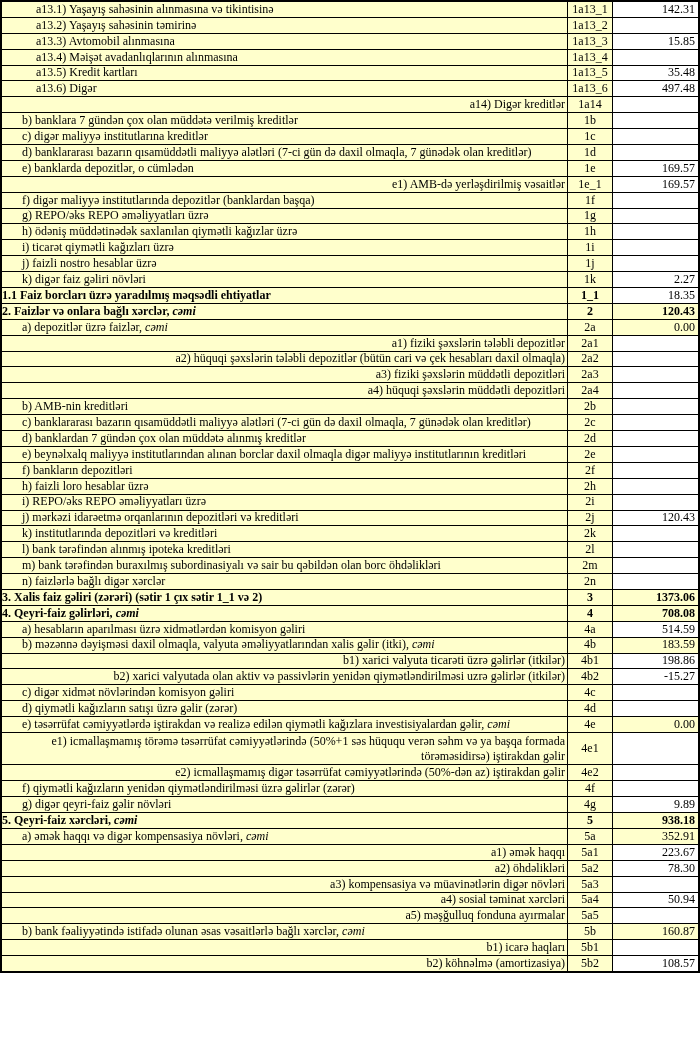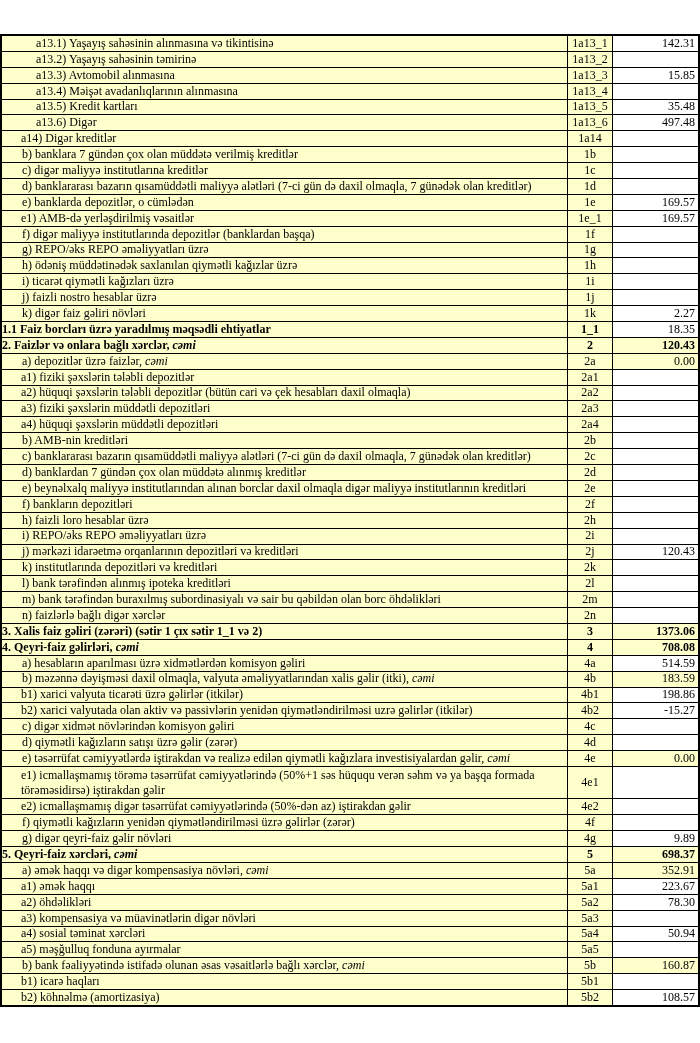--- a/index.html
+++ b/index.html
@@ -2,21 +2,20 @@
 <html><head>
 <meta charset="utf-8">
 <style>
   html,body{margin:0;padding:0;background:#fff;}
   body{width:700px;font-family:"Liberation Serif", serif;}
   table.report{
     border-collapse:collapse;
     table-layout:fixed;
     width:700px;
     border:2px solid #000;
-    margin-top:34px;
   }
   td{
     border:1px solid #000;
     padding:0 2px;
     height:14.9px;
     font-size:12px;
     line-height:1.1;
     color:#000;
     vertical-align:middle;
     overflow:hidden;
@@ -37,21 +36,21 @@
     text-align:right;
     white-space:nowrap;
     padding-right:3px;
   }
   td.value.vyellow{background:#FFFFCC;}
   tr.bold td.label, tr.bold td.code{font-weight:bold;}
   td.value.vbold{font-weight:bold;}
   td.label em{}
   .ind0{padding-left:0;}
   .ind1{padding-left:20px;}
-  .ind2{padding-left:19px;}
+  .ind2{padding-left:19px;text-align:right;}
   .ind3{padding-left:34px;}
   tr.tall td{height:31.5px;}
   tr.tall td.label{white-space:normal;line-height:1.25;}
 </style>
 </head>
 <body>
 
 <table class="report">
   <tbody>
       <tr>
@@ -300,21 +299,21 @@
         <td class="value"></td>
       </tr>
       <tr>
         <td class="label ind1">g) digər qeyri-faiz gəlir növləri</td>
         <td class="code">4g</td>
         <td class="value">9.89</td>
       </tr>
       <tr class="bold">
         <td class="label ind0">5. Qeyri-faiz xərcləri, <em>cəmi</em></td>
         <td class="code">5</td>
-        <td class="value vyellow vbold">698.37</td>
+        <td class="value vyellow vbold">938.18</td>
       </tr>
       <tr>
         <td class="label ind1">a) əmək haqqı və digər kompensasiya növləri, <em>cəmi</em></td>
         <td class="code">5a</td>
         <td class="value vyellow">352.91</td>
       </tr>
       <tr>
         <td class="label ind2">a1) əmək haqqı</td>
         <td class="code">5a1</td>
         <td class="value">223.67</td>

